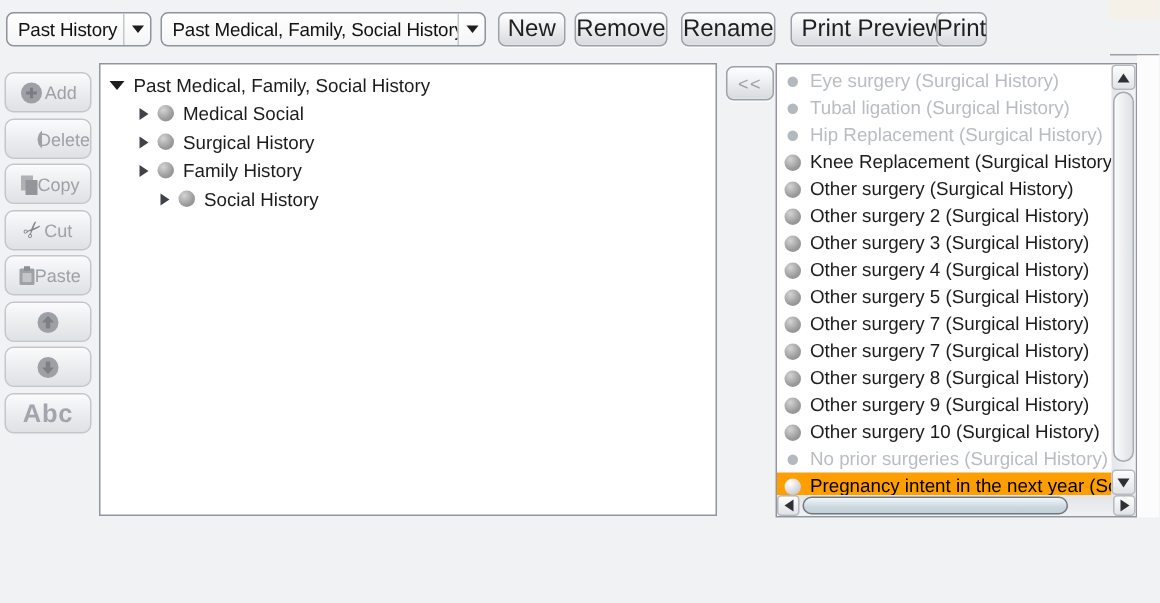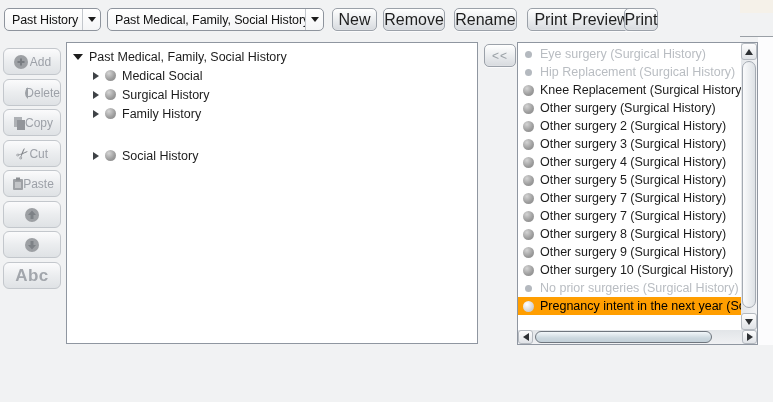--- a/index.html
+++ b/index.html
@@ -168,37 +168,41 @@
       <div class="trow" style="padding-left:26px;">
         <span class="tri-rt" style="margin-right:6px;"></span>
         <span class="ball" style="margin-right:6px;"></span>
         <span>Surgical History</span>
       </div>
       <div class="trow" style="padding-left:26px;">
         <span class="tri-rt" style="margin-right:6px;"></span>
         <span class="ball" style="margin-right:6px;"></span>
         <span>Family History</span>
       </div>
-      <div class="trow" style="padding-left:26px;margin-top:23px;">
+      <div class="trow" style="padding-left:40px;">
         <span class="tri-rt" style="margin-right:6px;"></span>
         <span class="ball" style="margin-right:6px;"></span>
         <span>Social History</span>
       </div>
     </div>
 </div>
 
 <div class="btn" style="left:484px;top:44px;width:32px;color:#9aa0a6;font-size:12px;letter-spacing:1px;">&lt;&lt;</div>
 
 <div class="panel" style="left:517px;top:42px;width:241px;height:303px;">
 
   <div style="position:absolute;left:0;top:2px;">
 
   <div class="lrow disabled">
         <span class="bullet"></span>
         <span class="ltext">Eye surgery (Surgical History)</span>
+      </div>
+      <div class="lrow disabled">
+        <span class="bullet"></span>
+        <span class="ltext">Tubal ligation (Surgical History)</span>
       </div>
       <div class="lrow disabled">
         <span class="bullet"></span>
         <span class="ltext">Hip Replacement (Surgical History)</span>
       </div>
       <div class="lrow">
         <span class="bullet"></span>
         <span class="ltext">Knee Replacement (Surgical History)</span>
       </div>
       <div class="lrow">

